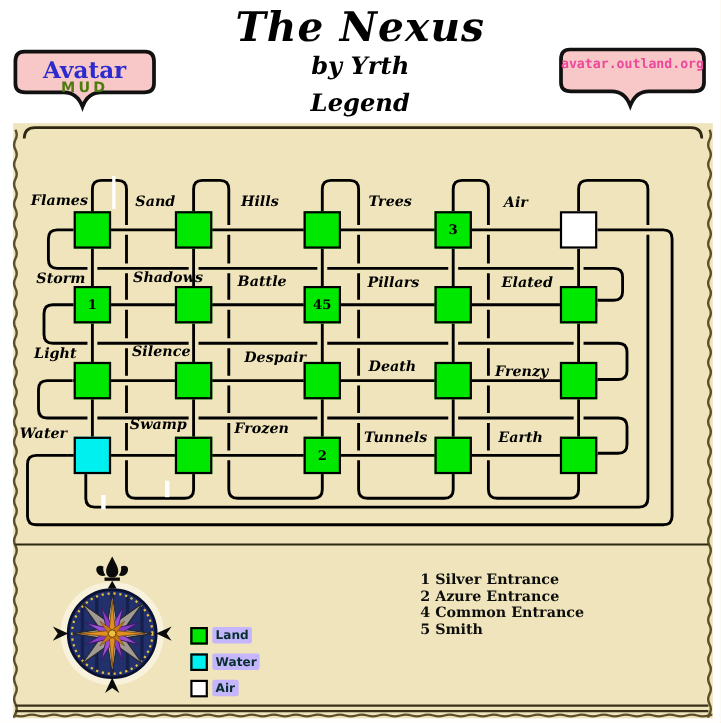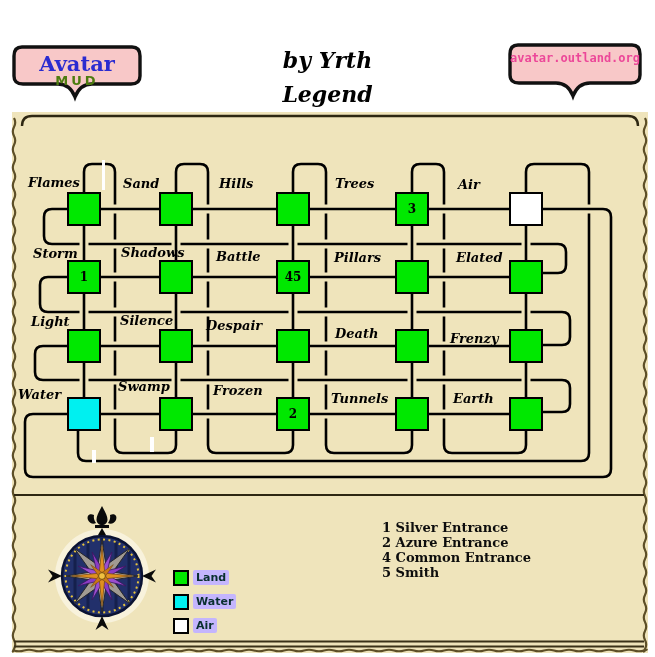--- a/index.html
+++ b/index.html
@@ -29,20 +29,21 @@
             font-size:11px;font-weight:bold;color:#09302f;background:#c4b5fd;
             padding:0 3px;border-radius:2px;line-height:15px;}
   #entrances{position:absolute;left:382px;top:520px;font-size:13px;font-weight:bold;
              color:#0d0d0d;line-height:15px;font-family:"DejaVu Serif",serif;}
 </style>
 </head>
 <body>
 
 <div id="stage">
 
+  <div class="hdr" id="title">The Nexus</div>
   <div class="hdr" id="byline">by Yrth</div>
   <div class="hdr" id="legendword">Legend</div>
 
   <div class="badge" id="badge-left" style="left:8px;top:44px;width:138px;height:62px;">
     <svg width="138" height="62" viewBox="0 0 138 62">
       <path d="M14,3 H124 Q132,3 132,12 V32 Q132,40 123,40 H84 Q72,40 67,53 Q62,40 50,40 H15 Q6,40 6,32 V12 Q6,3 14,3 Z" fill="#f8c8c8" stroke="#111" stroke-width="3.4"></path>
     </svg>
     <div class="t1" style="color:#2b2bd0">Avatar</div>
     <div class="t2" style="color:#4d7c0f">MUD</div>
   </div>
@@ -214,21 +215,21 @@
       <div class="rlabel" style="left: 219px; top: 176px;">Hills</div>
       <div class="rlabel" style="left: 335px; top: 176px;">Trees</div>
       <div class="rlabel" style="left: 458px; top: 177px;">Air</div>
       <div class="rlabel" style="left: 33px; top: 246px;">Storm</div>
       <div class="rlabel" style="left: 121px; top: 245px;">Shadows</div>
       <div class="rlabel" style="left: 216px; top: 249px;">Battle</div>
       <div class="rlabel" style="left: 334px; top: 250px;">Pillars</div>
       <div class="rlabel" style="left: 456px; top: 250px;">Elated</div>
       <div class="rlabel" style="left: 31px; top: 314px;">Light</div>
       <div class="rlabel" style="left: 120px; top: 313px;">Silence</div>
-      <div class="rlabel" style="left: 206px; top: 318px; font-style: italic;">Despair</div>
+      <div class="rlabel" style="left: 222px; top: 318px; font-style: italic;">Despair</div>
       <div class="rlabel" style="left: 335px; top: 326px;">Death</div>
       <div class="rlabel" style="left: 450px; top: 331px;">Frenzy</div>
       <div class="rlabel" style="left: 18px; top: 387px;">Water</div>
       <div class="rlabel" style="left: 118px; top: 379px;">Swamp</div>
       <div class="rlabel" style="left: 213px; top: 383px;">Frozen</div>
       <div class="rlabel" style="left: 331px; top: 391px;">Tunnels</div>
       <div class="rlabel" style="left: 453px; top: 391px;">Earth</div>
     </div>
 
   <div id="legendbox">

